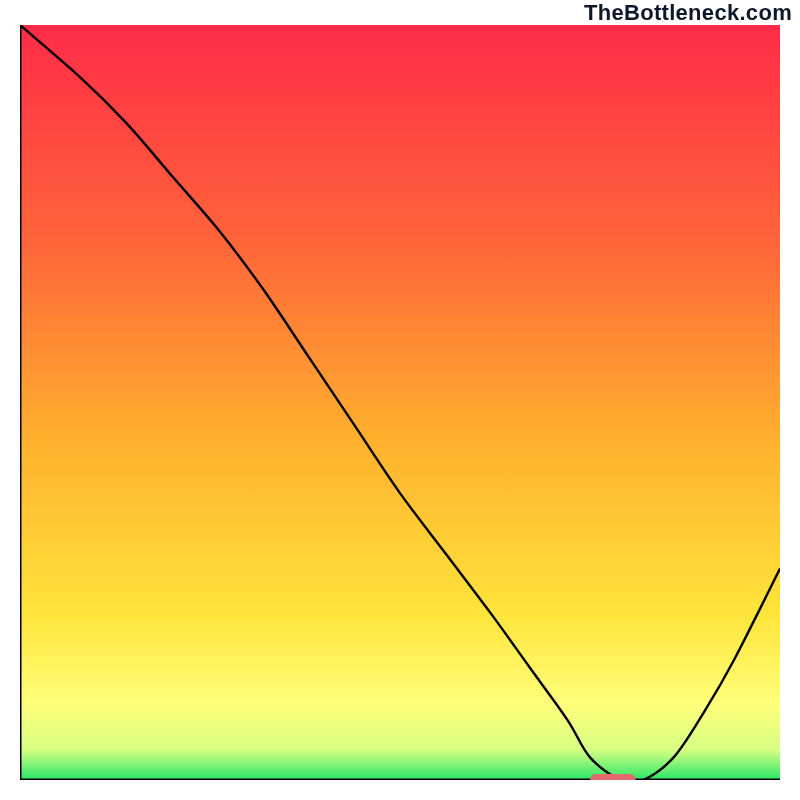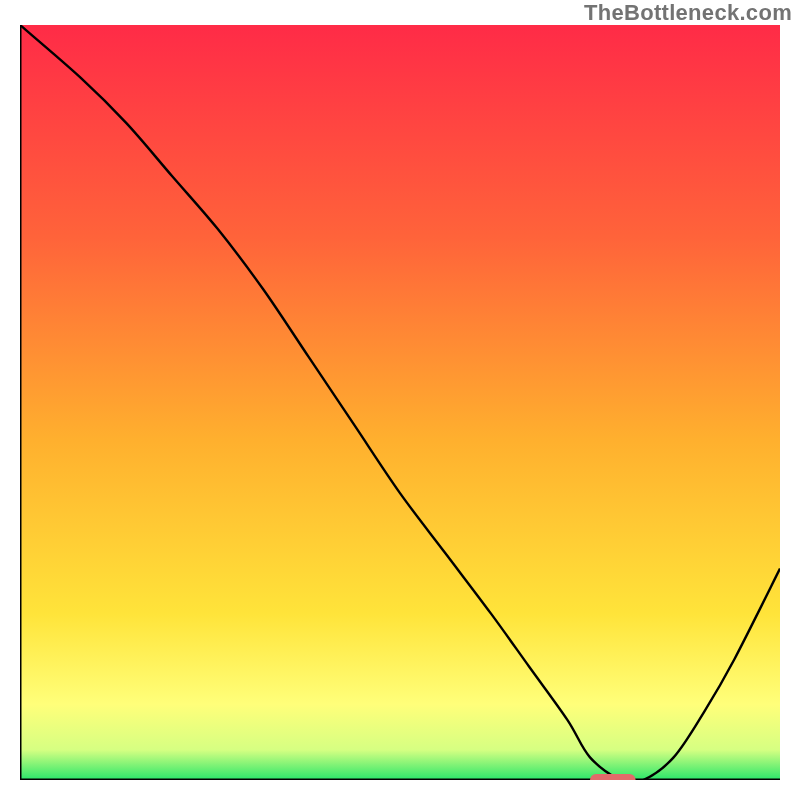--- a/index.html
+++ b/index.html
@@ -17,21 +17,21 @@
     height: 800px;
     box-sizing: border-box;
   }
   .watermark {
     position: absolute;
     top: 0;
     right: 8px;
     z-index: 10;
     font-size: 22px;
     font-weight: 600;
-    color: #737373;
+    color: #0f172a;
     letter-spacing: 0.3px;
   }
   .plot {
     position: absolute;
     left: 20px;
     top: 25px;
     width: 760px;
     height: 755px;
   }
   svg { display: block; }

